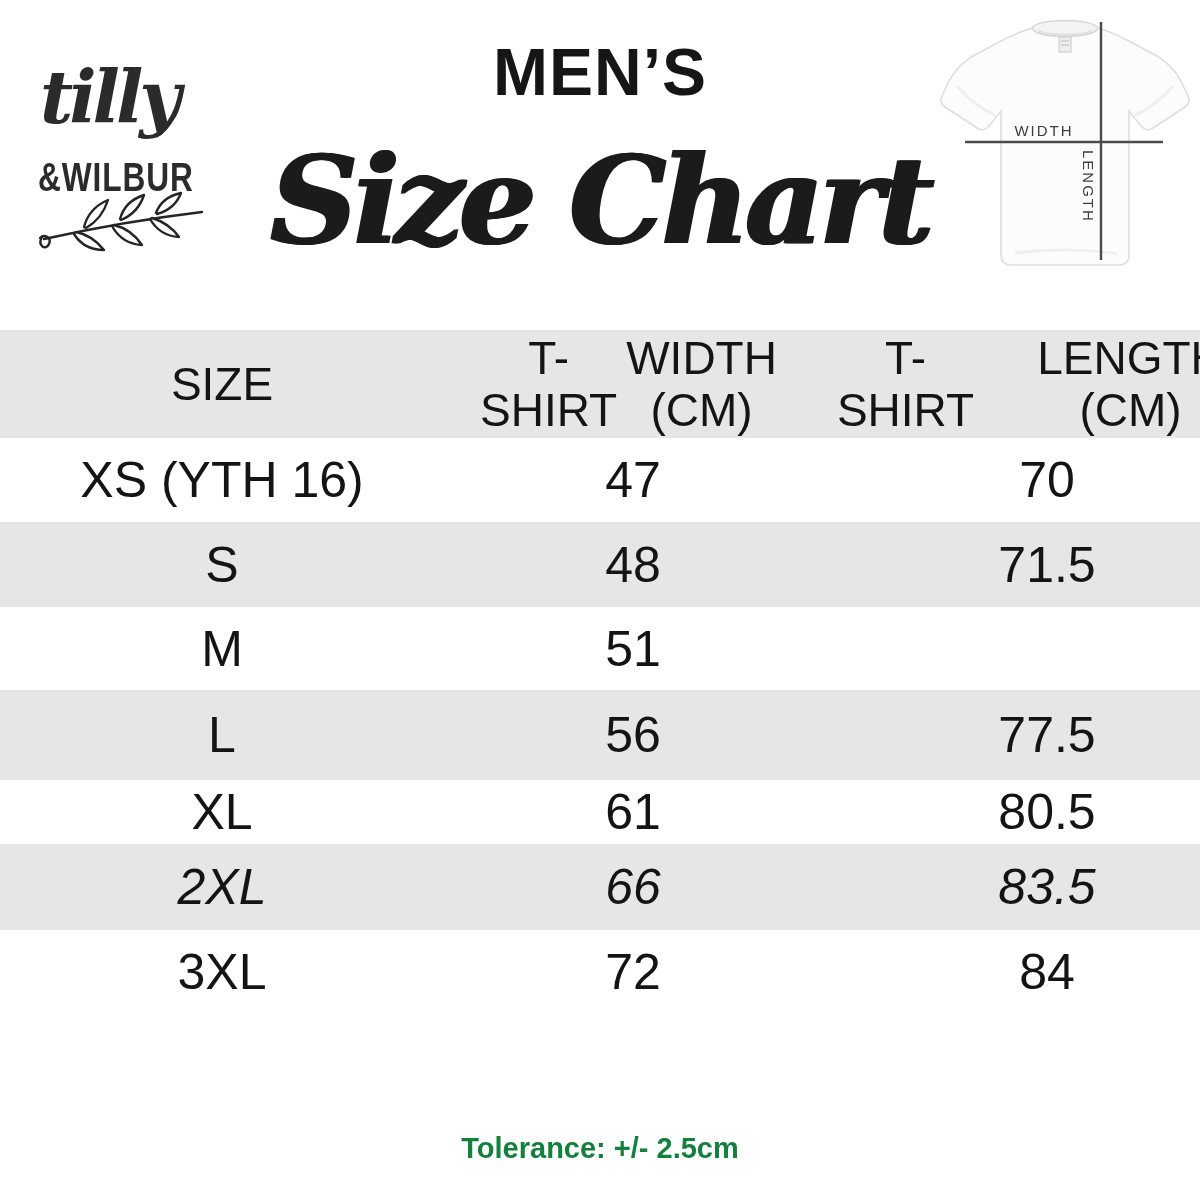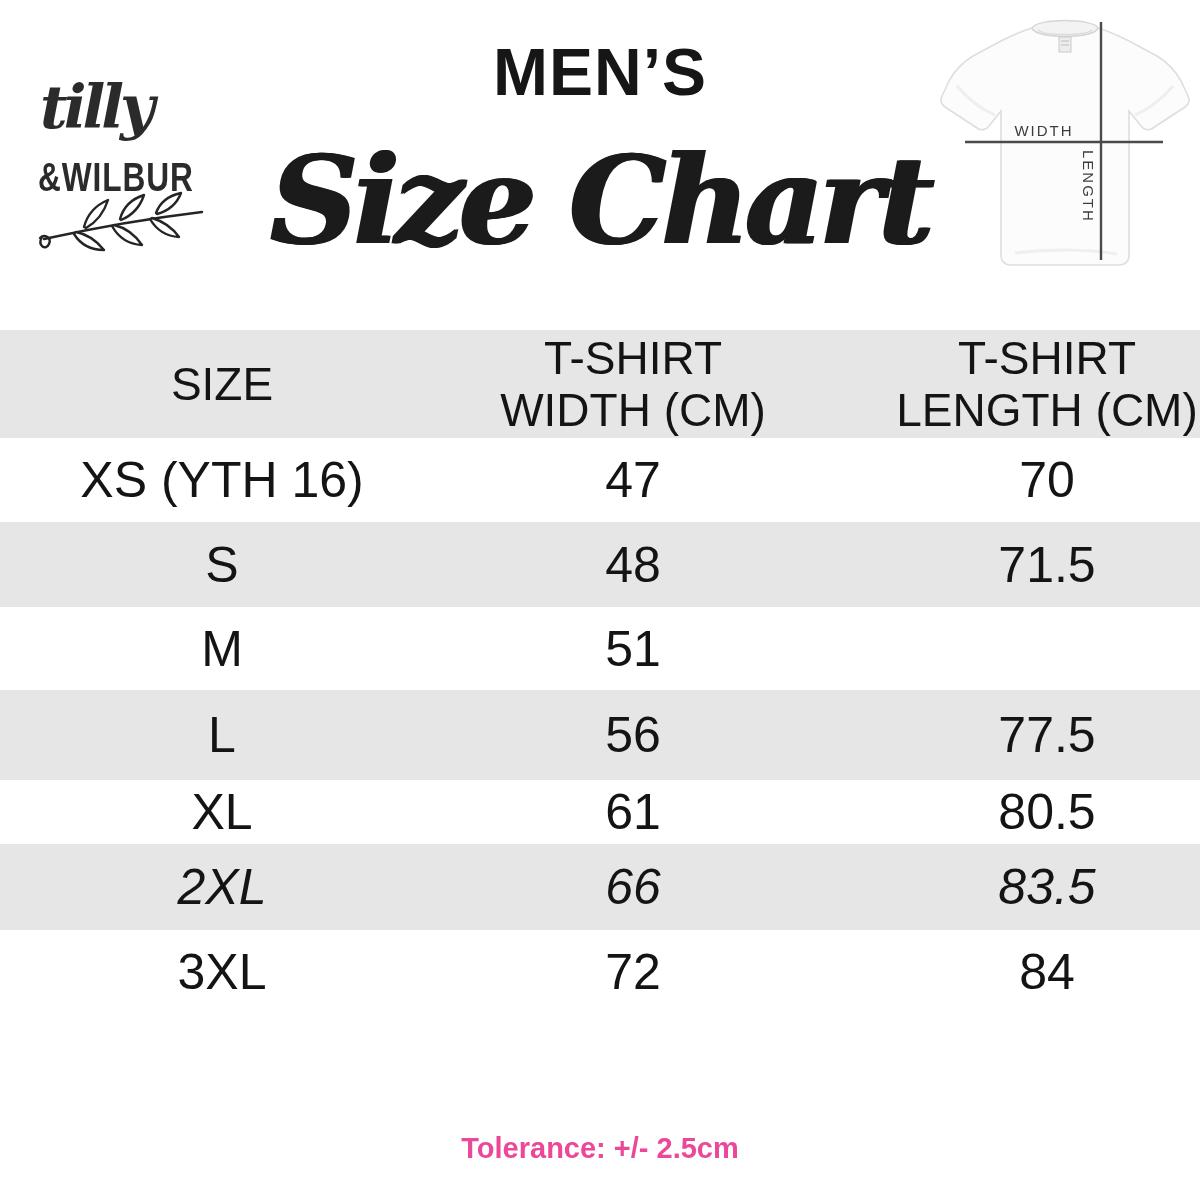--- a/index.html
+++ b/index.html
@@ -9,24 +9,24 @@
     position: relative;
     font-family: "Liberation Sans", sans-serif;
     color: #141414;
     overflow: hidden;
   }
   .canvas { position: absolute; inset: 0; }
 
   
   .logo { position: absolute; left: 28px; top: 58px; width: 200px; height: 200px; }
   .logo-script {
-    position: absolute; left: 12px; top: 19px;
+    position: absolute; left: 12px; top: 4px;
     font-family: "DejaVu Serif", serif;
     font-style: italic; font-weight: 700;
-    font-size: 60px; letter-spacing: -4px; color: #2b2b2b;
+    font-size: 72px; letter-spacing: -4px; color: #2b2b2b;
     line-height: 1;
   }
   .logo-caps {
     position: absolute; left: 10px; top: 96px;
     font-size: 36px; font-weight: 700; letter-spacing: 1px; color: #2b2b2b;
     transform: scale(0.88, 1.12); transform-origin: left top;
     white-space: nowrap;
   }
   .logo-branch { position: absolute; left: 2px; top: 132px; }
 
@@ -62,27 +62,27 @@
   .trow:nth-child(1) { height: 108px; }
   .trow:nth-child(2) { height: 84px; }
   .trow:nth-child(3) { height: 85px; }
   .trow:nth-child(4) { height: 83px; }
   .trow:nth-child(5) { height: 90px; }
   .trow:nth-child(6) { height: 64px; }
   .trow:nth-child(7) { height: 86px; font-style: italic; }
   .trow:nth-child(8) { height: 84px; }
   .cell { text-align: center; font-size: 50px; color: #141414; }
   .thead .cell { font-size: 46px; line-height: 52px; }
-  .thead .stack { display: flex; flex-direction: column; align-items: center; }
+  .thead .stack { display: flex; flex-direction: row; align-items: center; }
 
   
   .tolerance {
     position: absolute; left: 0; top: 1132px; width: 1200px;
     text-align: center;
-    font-size: 29px; font-weight: 700; color: #ec4899;
+    font-size: 29px; font-weight: 700; color: #15803d;
   }
 </style>
 </head>
 <body>
 
 <div class="canvas">
 
   <div class="logo">
     <div class="logo-script">tilly</div>
     <div class="logo-caps">&amp;WILBUR</div>

